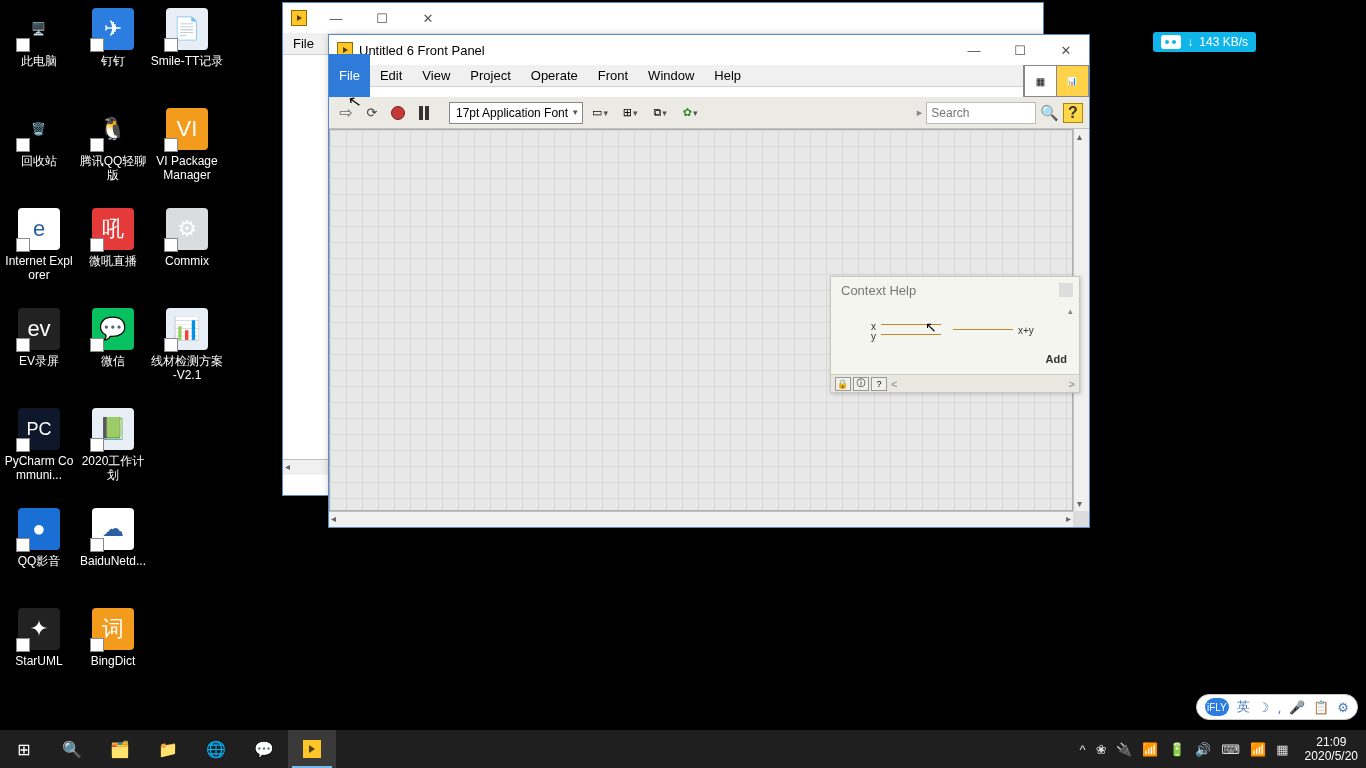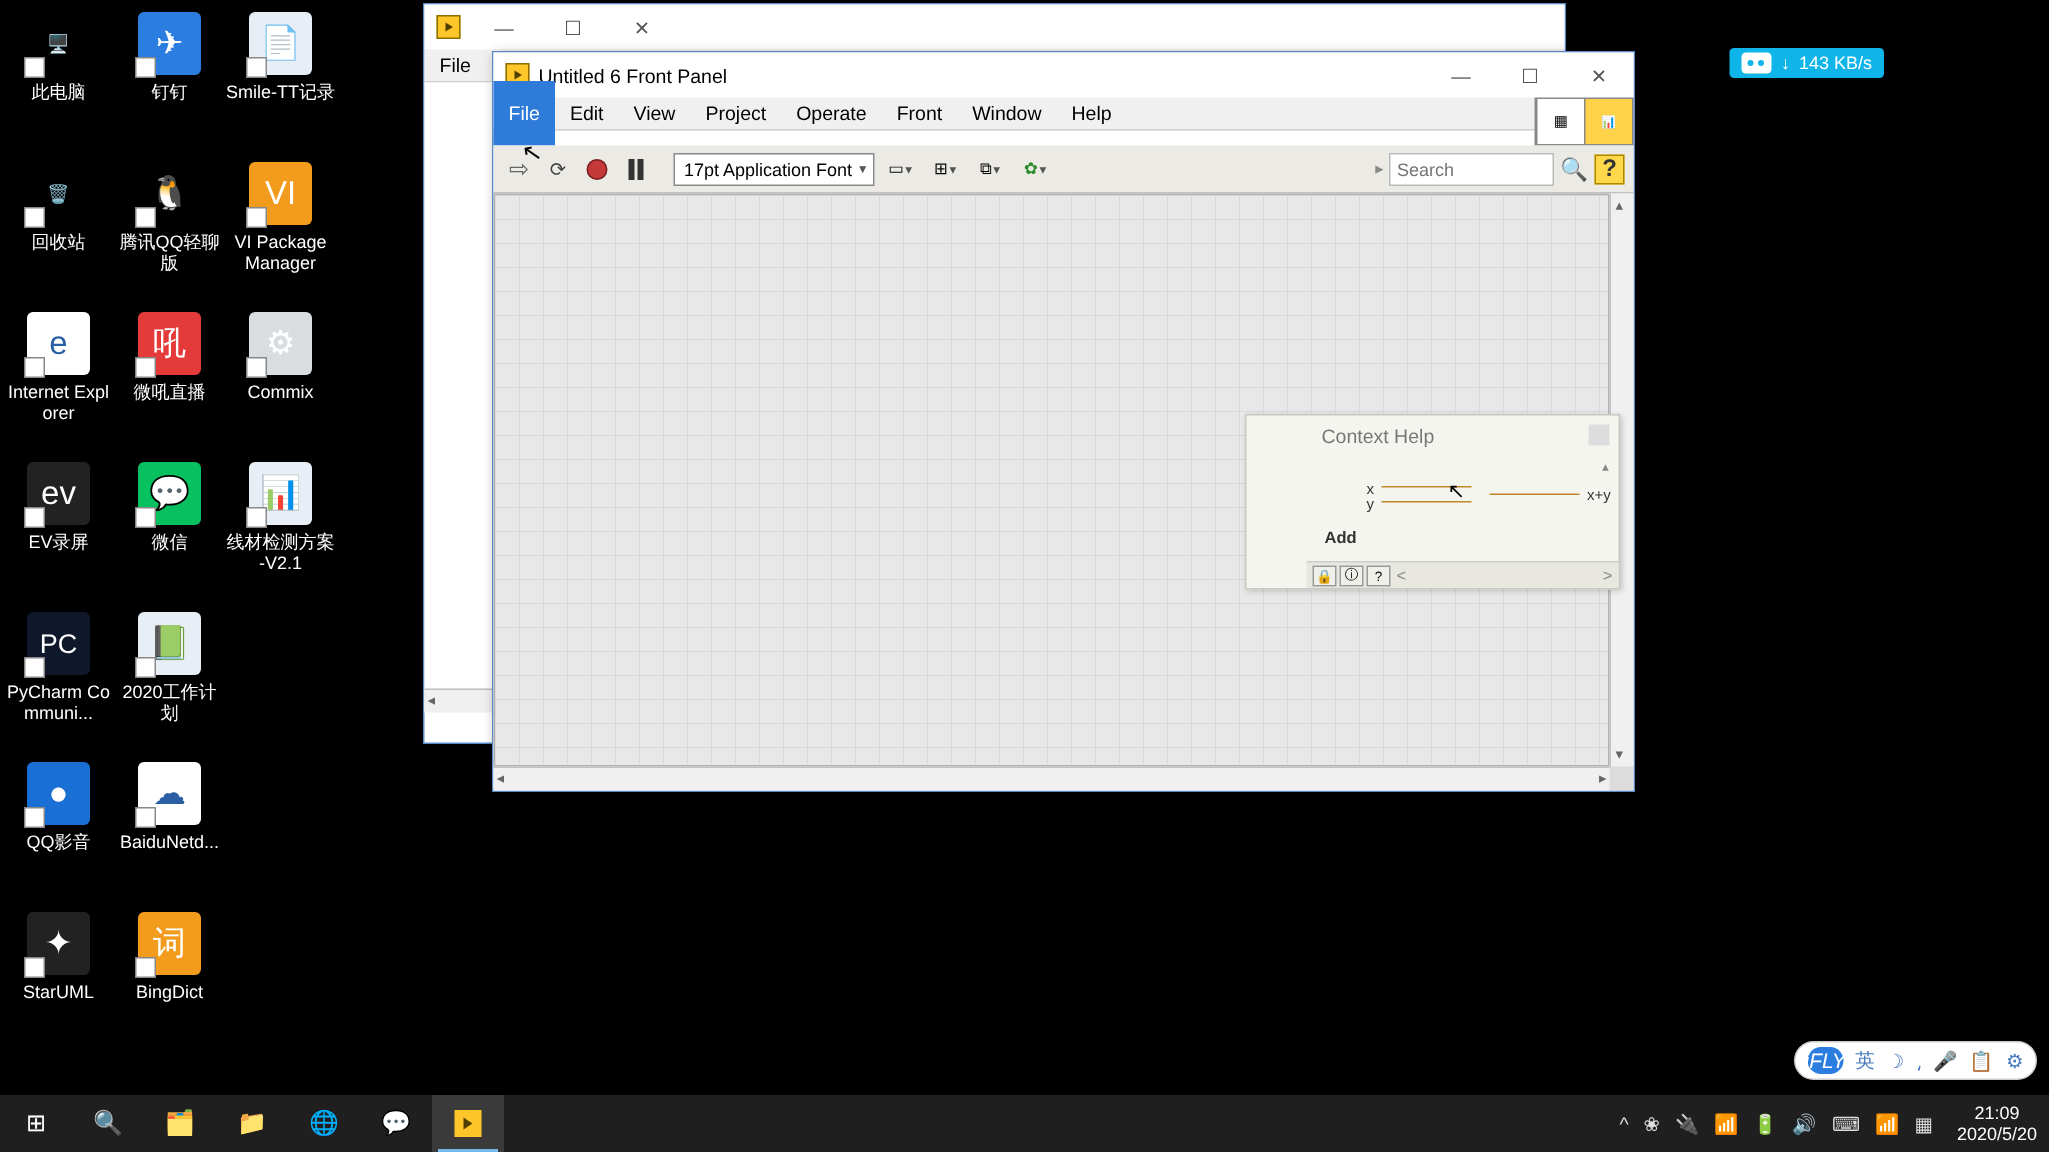--- a/index.html
+++ b/index.html
@@ -58,33 +58,33 @@
   .ctx { position:absolute; background:#f5f5f0; border:1px solid #c8c8c0; box-shadow:1px 1px 4px rgba(0,0,0,.2); font-size:12px;}
   .ctx-title{ padding:6px 10px; color:#777; font-size:13px;}
   .ctx-close{ position:absolute; top:6px; right:6px; width:14px; height:14px; background:#ddd; cursor:pointer;}
   .ctx-body{ padding:4px 12px 8px; font-size:11px; color:#333; line-height:14px; position:relative;}
   .ctx-scroll{position:absolute;right:0;top:0;bottom:0;width:12px;}
   .ctx-scroll::before{content:'▴';position:absolute;top:0;left:1px;font-size:9px;color:#888;}
   .diagram{ margin:10px auto 6px; text-align:center; position:relative; height:28px;}
   .dlabel{position:absolute;font-size:10px;color:#333;}
   .wire{position:absolute;height:1px;background:#c08828;}
   .cursor-arrow{position:absolute;font-size:14px;color:#000;}
-  .addlbl{text-align:left;font-size:11px;font-weight:bold;margin-top:4px;}
+  .addlbl{text-align:right;font-size:11px;font-weight:bold;margin-top:4px;}
   .ctx-foot{height:18px;background:#e8e8e0;border-top:1px solid #ccc;display:flex;align-items:center;padding:0 4px;font-size:11px;}
   .fb{width:16px;height:14px;border:1px solid #999;margin-right:2px;display:flex;align-items:center;justify-content:center;font-size:9px;cursor:pointer;background:#f0f0ea;}
   
   
   .netspd{position:absolute;top:32px;right:110px;background:#0fb5e8;color:#fff;border-radius:3px;padding:3px 8px;font-size:12px;display:flex;align-items:center;gap:6px;}
   .netspd .cl{width:20px;height:14px;background:#fff;border-radius:3px;position:relative;}
   .netspd .cl::before,.netspd .cl::after{content:'';position:absolute;width:4px;height:4px;background:#0fb5e8;border-radius:50%;top:5px;}
   .netspd .cl::before{left:4px;} .netspd .cl::after{left:11px;}
   
   
   .ifly{position:absolute;bottom:48px;right:8px;background:#fff;border:1px solid #ccc;border-radius:14px;padding:3px 8px;display:flex;align-items:center;gap:8px;font-size:13px;}
-  .ifly-logo{width:24px;height:18px;background:#2b7de0;color:#fff;border-radius:9px;font-size:14px;font-style:italic;display:flex;align-items:center;justify-content:center;}
+  .ifly-logo{width:24px;height:18px;background:#2b7de0;color:#fff;border-radius:9px;font-size:10px;display:flex;align-items:center;justify-content:center;}
   .ifly span{color:#4a7bbf;cursor:pointer;}
   
   
   .taskbar{position:absolute;bottom:0;left:0;right:0;height:38px;background:#1f1f1f;display:flex;align-items:center;color:#fff;}
   .tb-item{width:48px;height:38px;display:flex;align-items:center;justify-content:center;font-size:16px;cursor:pointer;position:relative;}
   .tb-item.active{background:#3a3a3a;}
   .tb-item.active::after{content:'';position:absolute;bottom:0;left:4px;right:4px;height:2px;background:#76b9ed;}
   .tray{margin-left:auto;display:flex;align-items:center;gap:10px;padding:0 8px;font-size:13px;color:#ddd;}
   .tray .ti{cursor:pointer;}
   .clock{text-align:center;font-size:12px;line-height:14px;padding:0 8px;}
@@ -239,21 +239,21 @@
     <span class="mag">🔍</span>
     <div class="help-q">?</div>
   </div>
   <div class="canvas-wrap">
     <div class="grid-bg"></div>
     <div class="vscroll"></div>
     <div class="hscroll"></div>
   </div>
 </div>
 
-<div class="ctx" style="left:830px; top:276px; width:250px;padding-left:40px;">
+<div class="ctx" style="left:830px; top:276px; width:250px;">
   <div class="ctx-title">Context Help</div>
   <div class="ctx-close"></div>
   <div class="ctx-body">
     <div class="diagram">
       <span class="dlabel" style="left:28px;top:2px;">x</span>
       <span class="dlabel" style="left:28px;top:12px;">y</span>
       <div class="wire" style="left:38px;top:6px;width:60px;"></div>
       <div class="wire" style="left:38px;top:16px;width:60px;"></div>
       <div class="wire" style="left:110px;top:11px;width:60px;"></div>
       <span class="cursor-arrow" style="left:82px;top:2px;">↖</span>

